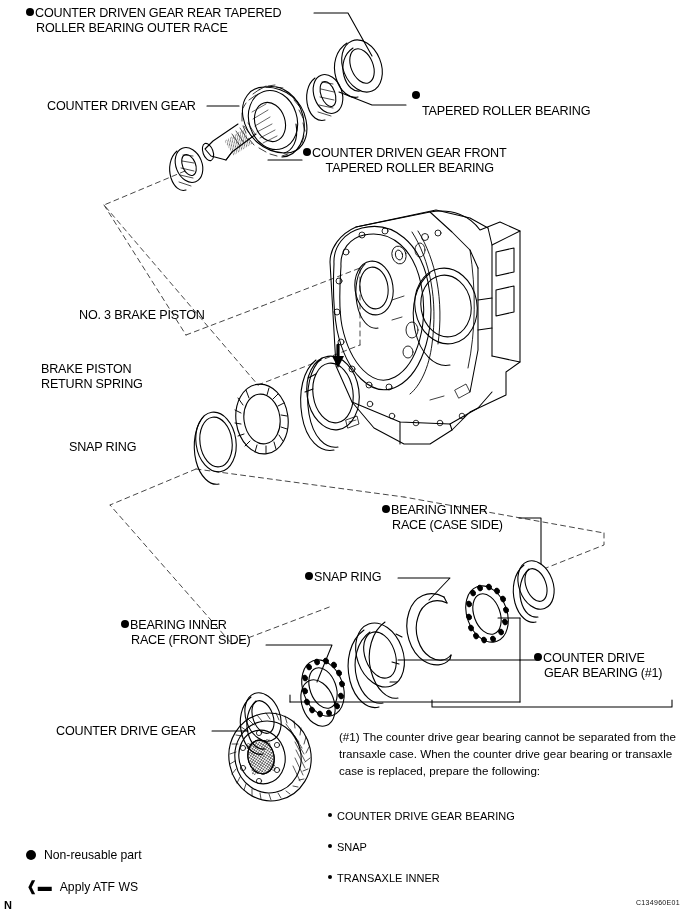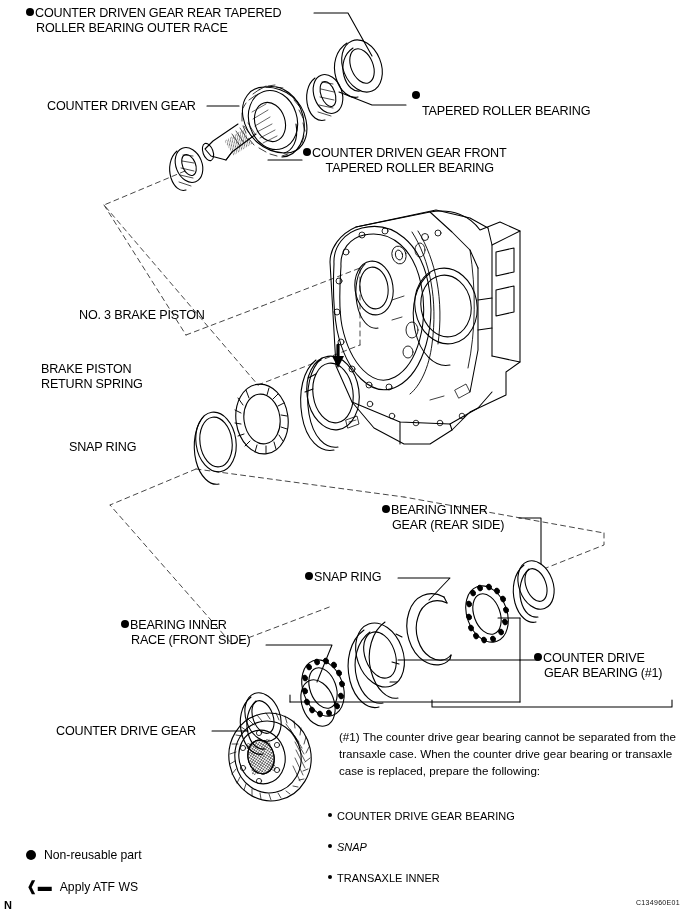--- a/index.html
+++ b/index.html
@@ -432,21 +432,21 @@
     <span class="ln">BRAKE PISTON</span>
     <span class="ln">RETURN SPRING</span>
   </div>
 
   <div class="lbl caps" style="left:69px;top:440px;">
     <span class="ln">SNAP RING</span>
   </div>
 
   <div class="lbl caps" style="left:382px;top:503px;">
     <span class="ln"><span class="bullet-dot"></span><span>BEARING INNER</span></span>
-    <span class="ln" style="padding-left:10px;">GEAR (REAR SIDE)</span>
+    <span class="ln" style="padding-left:10px;">RACE (CASE SIDE)</span>
   </div>
 
   <div class="lbl caps" style="left:305px;top:570px;">
     <span class="ln"><span class="bullet-dot"></span><span>SNAP RING</span></span>
   </div>
 
   <div class="lbl caps" style="left:121px;top:618px;">
     <span class="ln"><span class="bullet-dot"></span><span>BEARING INNER</span></span>
     <span class="ln" style="padding-left:10px;">RACE (FRONT SIDE)</span>
   </div>
@@ -458,21 +458,21 @@
 
   <div class="lbl caps" style="left:56px;top:724px;">
     <span class="ln">COUNTER DRIVE GEAR</span>
   </div>
 
   <div class="note" style="left:322px;top:729px;margin-left:17px;">(#1) The counter drive gear bearing cannot be separated from the transaxle case. When the counter drive gear bearing or transaxle case is replaced, prepare the following:</div>
 
   <div class="listitem" style="left:328px;top:810px;">
     <span class="sq"></span><span>COUNTER DRIVE GEAR BEARING</span>
   </div>
-  <div class="listitem" style="left:328px;top:841px;font-style:italic;">
+  <div class="listitem" style="left:328px;top:841px;">
     <span class="sq"></span><span>SNAP</span>
   </div>
   <div class="listitem" style="left:328px;top:872px;">
     <span class="sq"></span><span>TRANSAXLE INNER</span>
   </div>
 
   <div class="legend" style="left:26px;top:848px;">
     <span class="bigdot"></span><span>Non-reusable part</span>
   </div>
   <div class="legend" style="left:26px;top:878px;">

